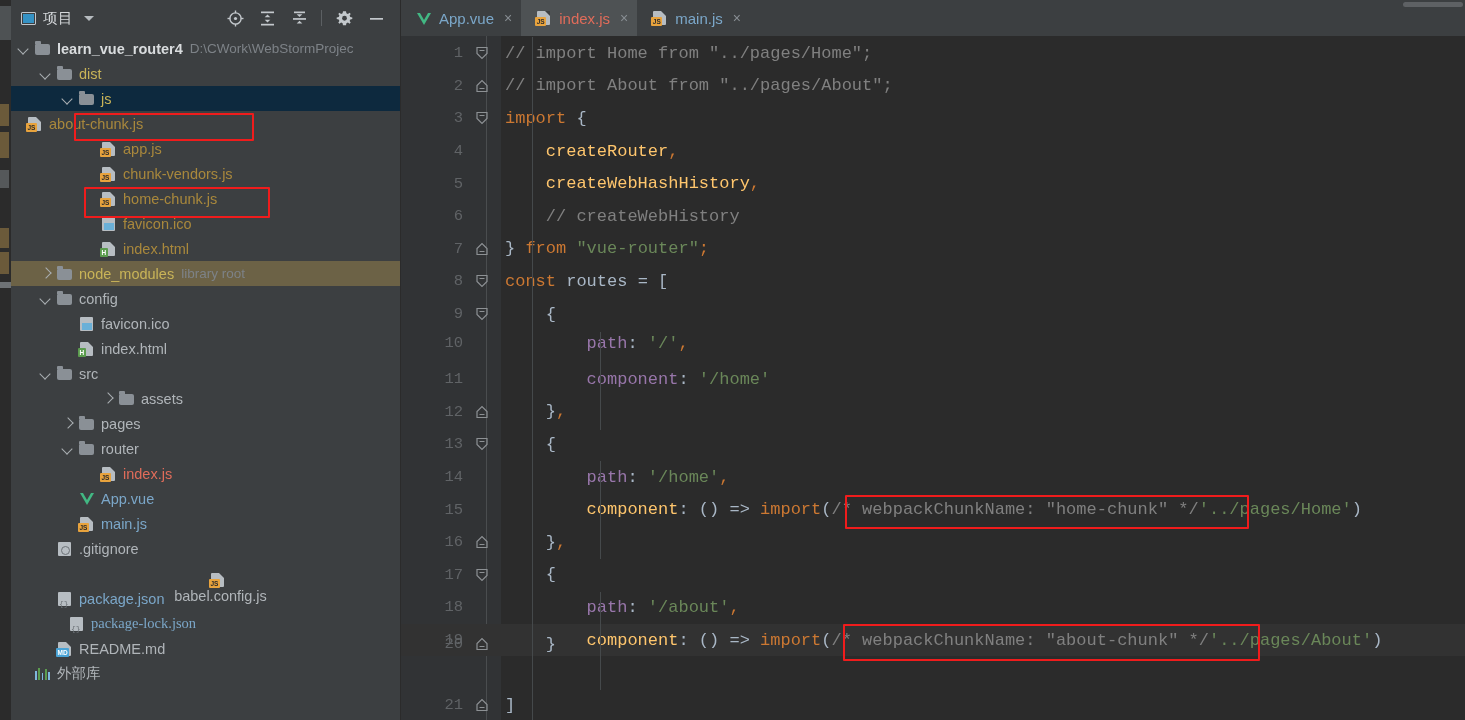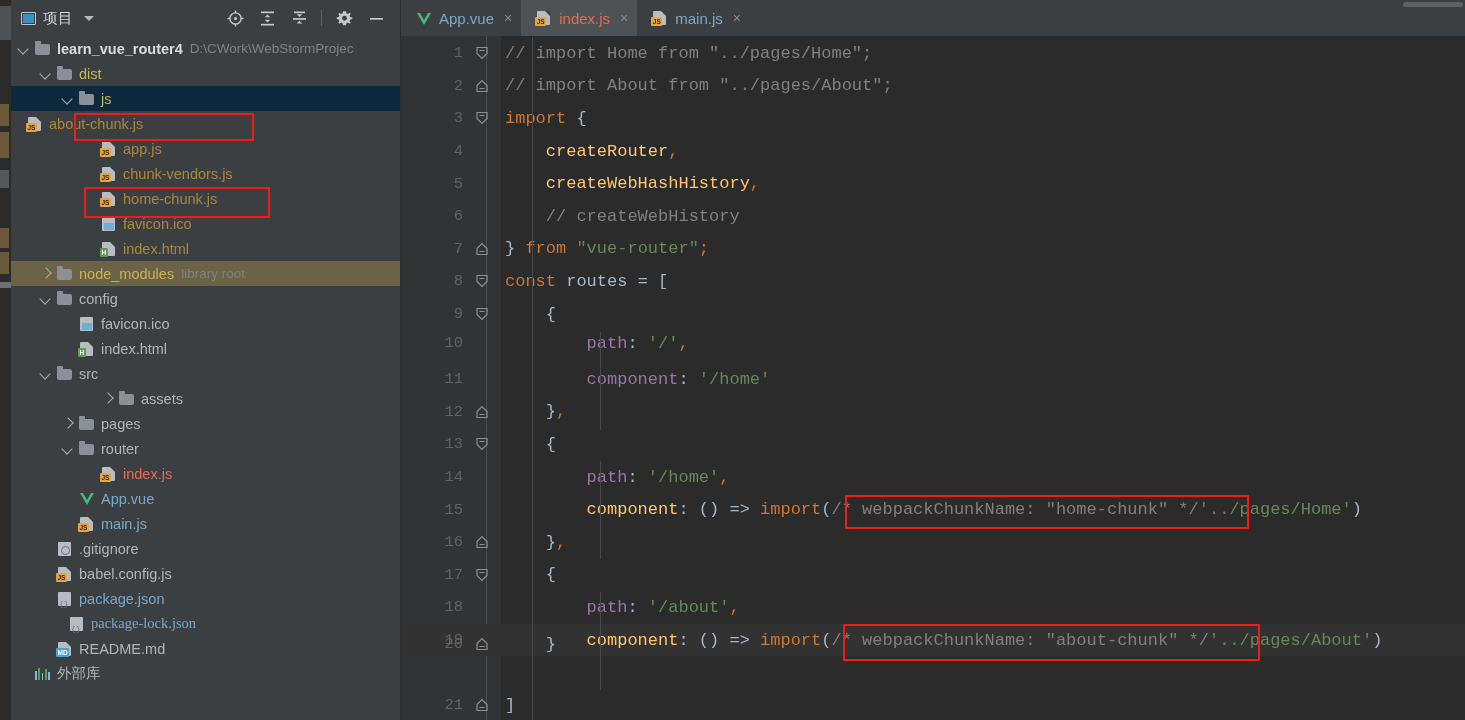--- a/index.html
+++ b/index.html
@@ -388,21 +388,21 @@
           </span>
           <span class="label blue">main.js</span>
         </div>
         <div class="row" style="padding-left: 30px;">
           <span class="arrow"></span>
           <span class="ico">
             <span class="gitico"></span>
           </span>
           <span class="label grey">.gitignore</span>
         </div>
-        <div class="row" style="padding-left: 30px;">
+        <div class="row" style="padding-left: 30px; flex-direction: column;">
           <span class="arrow"></span>
           <span class="ico">
             <span class="fileico"></span>
             <span class="badge js">JS</span>
           </span>
           <span class="label grey">babel.config.js</span>
         </div>
         <div class="row" style="padding-left: 30px;">
           <span class="arrow"></span>
           <span class="ico">

